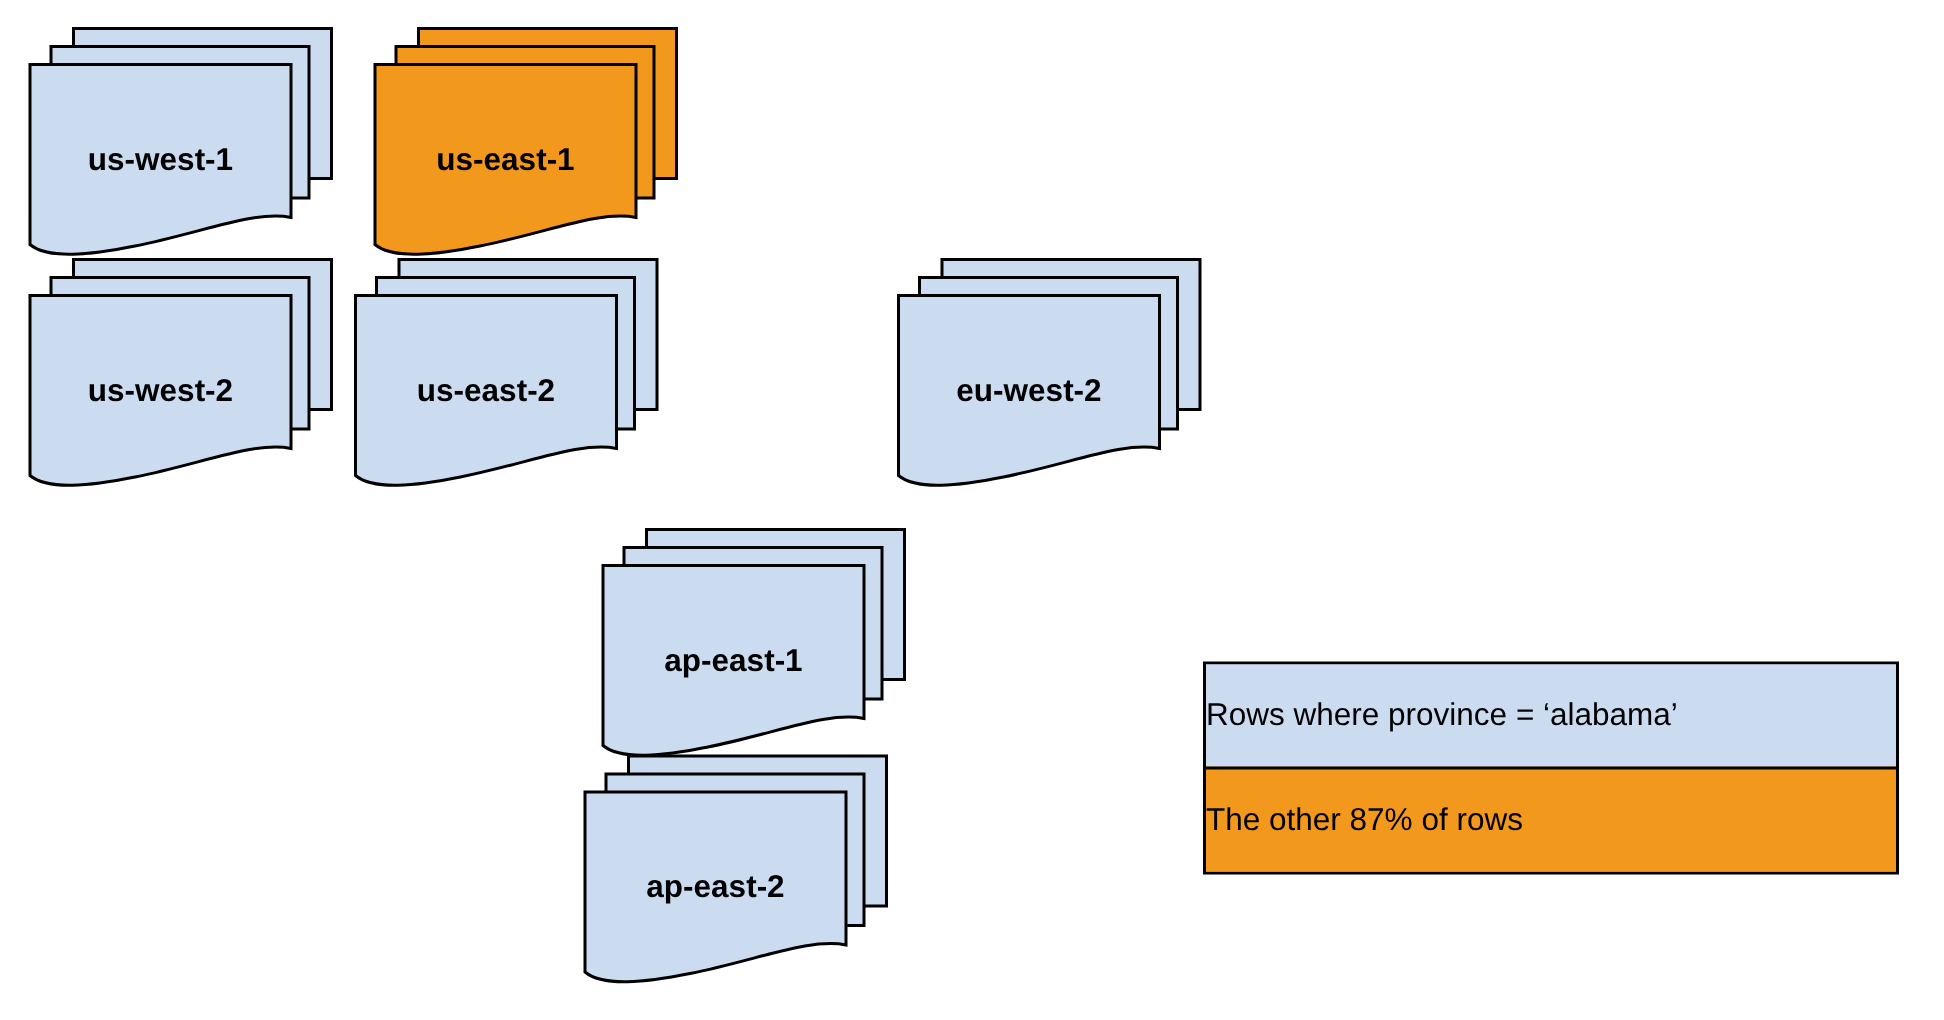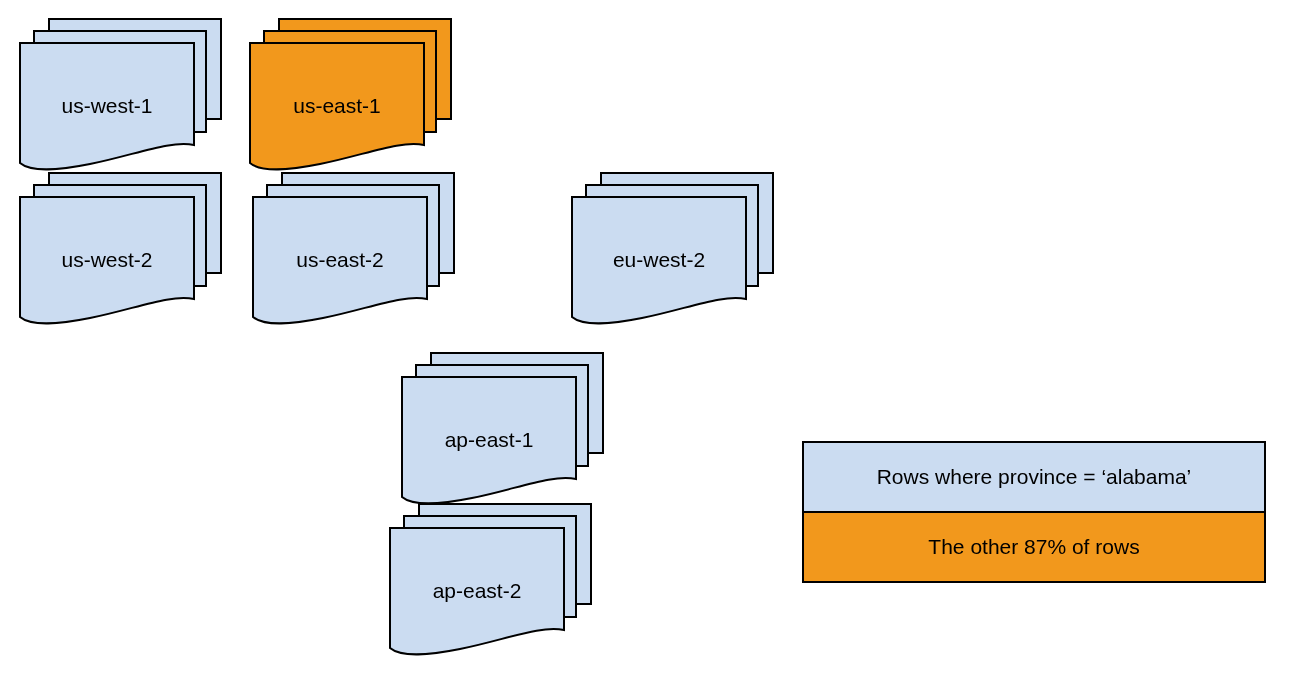--- a/index.html
+++ b/index.html
@@ -3,21 +3,21 @@
 <meta charset="utf-8">
 <style>
   html,body{margin:0;padding:0;background:#ffffff;}
   #canvas{
     position:relative;
     width:1296px;height:680px;
     background:#ffffff;
     overflow:hidden;
     font-family:"Liberation Sans", sans-serif;
   }
-  .stack{position:absolute;width:206px;height:160px;}
+  .stack{position:absolute;width:206px;height:160px;font-weight:bold;}
   .stack svg{display:block;}
   .sheet{
     fill:var(--doc-blue);
     stroke:var(--stroke);
     stroke-width:2;
   }
   .stack.highlight .sheet{fill:var(--doc-orange);}
   .stack-label{
     font-family:"Liberation Sans", sans-serif;
     font-size:21px;
@@ -26,21 +26,21 @@
   .legend{
     position:absolute;
     left:802px;top:441px;
     width:464px;height:142px;
     border:2px solid var(--stroke);
     box-sizing:border-box;
     display:flex;flex-direction:column;
   }
   .legend-row{
     flex:1;
-    display:flex;align-items:center;justify-content:center;
+    display:flex;align-items:center;
     font-size:21px;color:#000000;
   }
   .legend-row.blue{background:var(--doc-blue);}
   .legend-row.orange{background:var(--doc-orange);border-top:2px solid var(--stroke);}
 </style>
 </head>
 <body>
 
 <div id="canvas">
 
@@ -66,30 +66,30 @@
 
   <div class="stack" style="left:18px;top:171px">
     <svg width="206" height="160" viewBox="0 0 206 160">
       <rect class="sheet" x="31" y="2" width="172" height="100"></rect>
       <rect class="sheet" x="16" y="14" width="172" height="101"></rect>
       <path class="sheet" d="M2,26 h174 v102 c-24,-5 -59,10 -104,19 c-30,6 -58,9 -70,-1 z"></path>
       <text class="stack-label" x="89" y="96" text-anchor="middle">us-west-2</text>
     </svg>
   </div>
 
-  <div class="stack" style="left:251px;top:171px">
+  <div class="stack" style="left:235px;top:171px">
     <svg width="206" height="160" viewBox="0 0 206 160">
       <rect class="sheet" x="31" y="2" width="172" height="100"></rect>
       <rect class="sheet" x="16" y="14" width="172" height="101"></rect>
       <path class="sheet" d="M2,26 h174 v102 c-24,-5 -59,10 -104,19 c-30,6 -58,9 -70,-1 z"></path>
       <text class="stack-label" x="89" y="96" text-anchor="middle">us-east-2</text>
     </svg>
   </div>
 
-  <div class="stack" style="left:570px;top:171px">
+  <div class="stack" style="left:597px;top:171px">
     <svg width="206" height="160" viewBox="0 0 206 160">
       <rect class="sheet" x="31" y="2" width="172" height="100"></rect>
       <rect class="sheet" x="16" y="14" width="172" height="101"></rect>
       <path class="sheet" d="M2,26 h174 v102 c-24,-5 -59,10 -104,19 c-30,6 -58,9 -70,-1 z"></path>
       <text class="stack-label" x="89" y="96" text-anchor="middle">eu-west-2</text>
     </svg>
   </div>
 
 
   <div class="stack" style="left:400px;top:351px">

